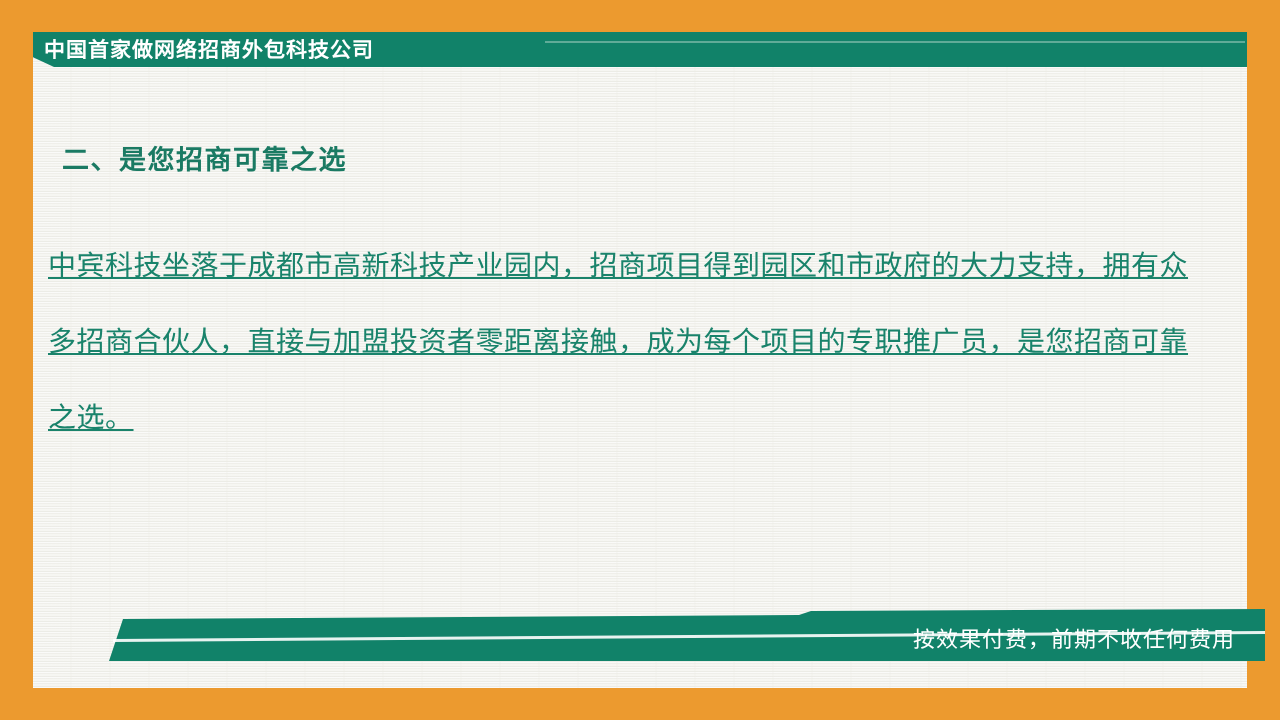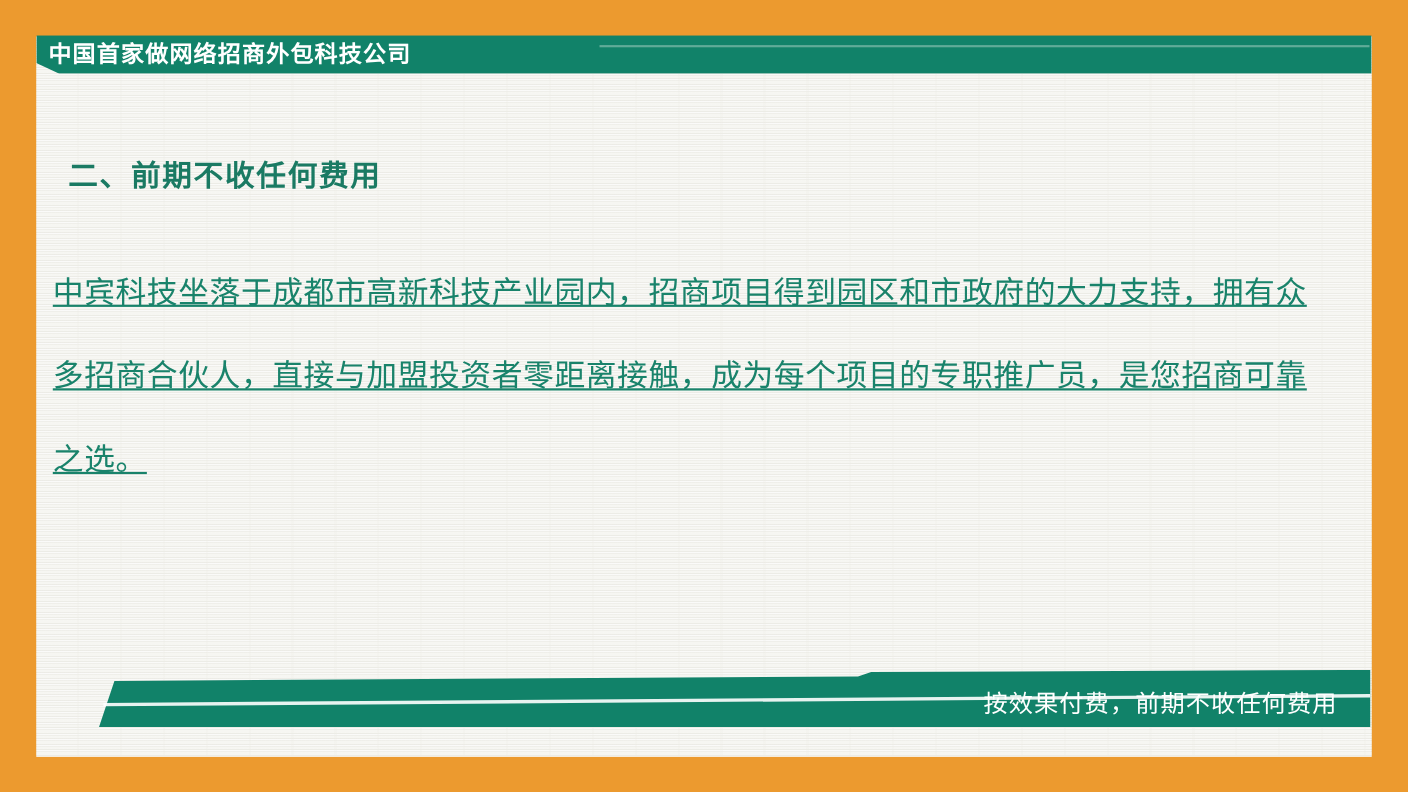--- a/index.html
+++ b/index.html
@@ -126,21 +126,21 @@
     letter-spacing: 0.5px;
     text-align: justify;
     text-justify: inter-character;
     z-index: 5;
     text-decoration: underline;
   }
 
   
   .footer-wrap {
     position: absolute;
-    left: 32px;
+    left: 51px;
     top: 33px;
     width: 1214px;
     height: 655px;
     overflow: hidden;
     z-index: 3;
   }
   .footer-band {
     position: absolute;
     left: 0;
     bottom: 27px;
@@ -165,21 +165,21 @@
 <body>
 
 <div class="slide">
 
   <div class="canvas"></div>
 
   <div class="header-band"></div>
   <div class="header-hairline"></div>
   <div class="header-title">中国首家做网络招商外包科技公司</div>
 
-  <div class="heading">二、前期不收任何费用</div>
+  <div class="heading">二、是您招商可靠之选</div>
 
   <div class="body-text">中宾科技坐落于成都市高新科技产业园内，招商项目得到园区和市政府的大力支持，拥有众多招商合伙人，直接与加盟投资者零距离接触，成为每个项目的专职推广员，是您招商可靠之选。</div>
 
   <div class="footer-wrap">
     <div class="footer-band">
       <svg class="footer-svg" viewBox="0 0 1214 52" preserveAspectRatio="none">
 
         <polygon points="72,10 748,6 760,2 1214,0 1214,52 58,52" fill="#118269"></polygon>
 
         <polygon points="62,30 1214,22 1214,25 62,33" fill="#ffffff" opacity="0.9"></polygon>

